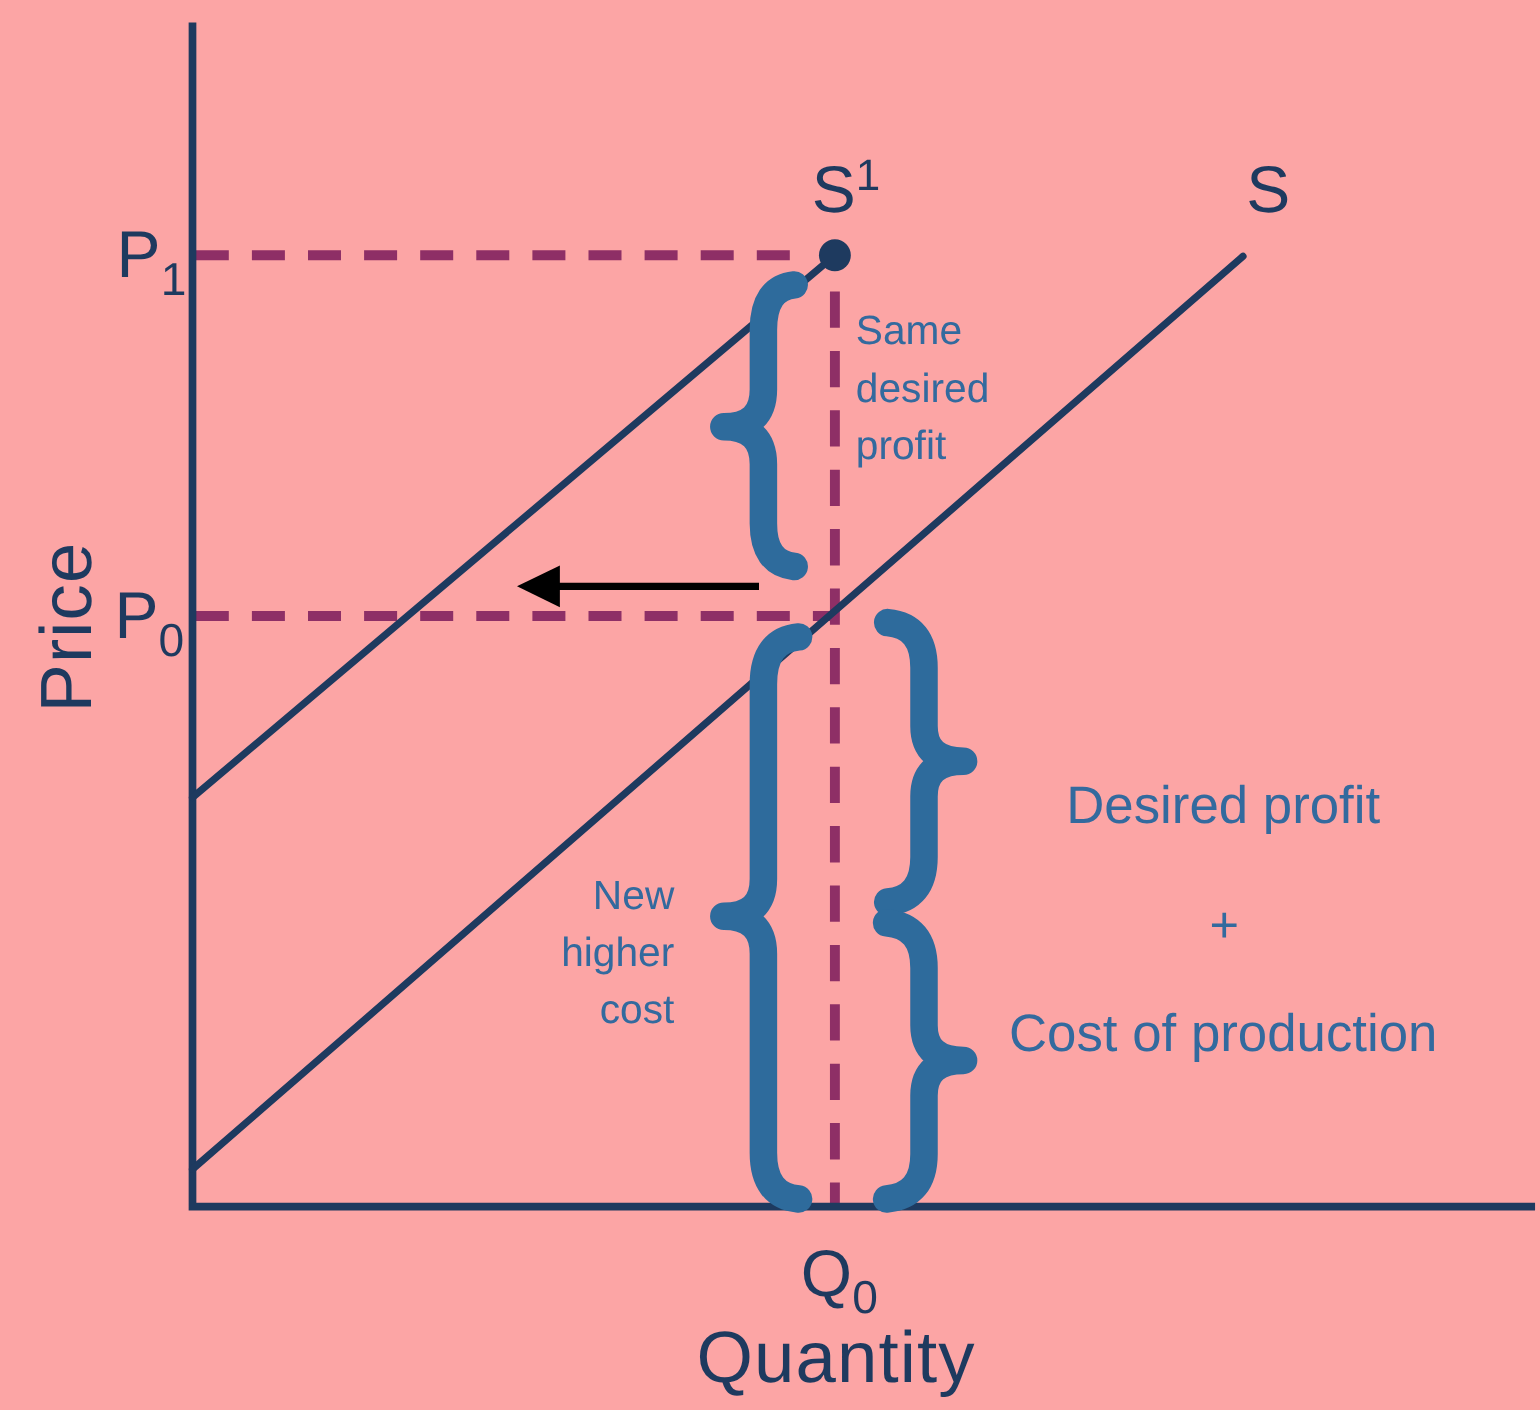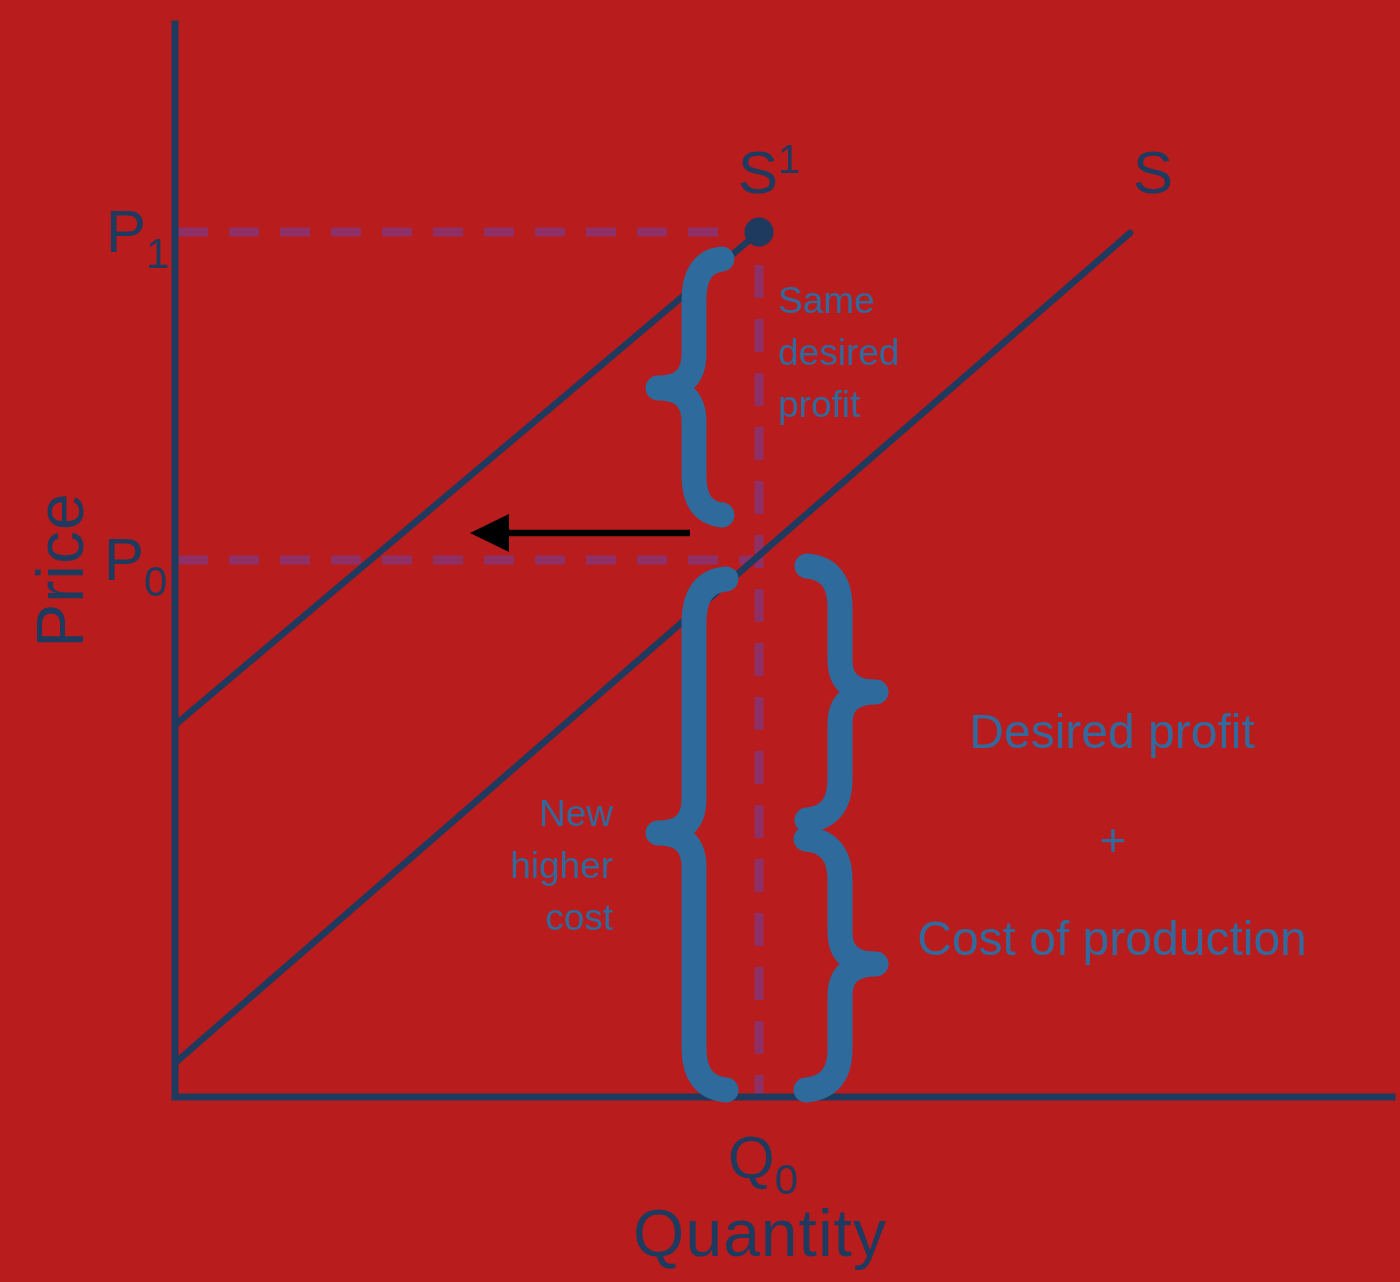--- a/index.html
+++ b/index.html
@@ -1,18 +1,18 @@
 <!DOCTYPE html>
 <html><head>
 <meta charset="utf-8">
 <style>
   html, body { margin: 0; padding: 0; background: #ffffff; }
   .page {
     width: 1400px; height: 1282px;
-    background: #b91c1c;
+    background: #fca5a5;
     font-family: "Liberation Sans", sans-serif;
   }
   svg { display: block; }
 
   
   .axis        { stroke: #1e3a5f; stroke-width: 7; fill: none; stroke-linecap: square; stroke-linejoin: miter; }
   .curve       { stroke: #1e3a5f; stroke-width: 6.5; fill: none; stroke-linecap: round; }
   .dot         { fill: #1e3a5f; }
   .dash        { stroke: #8e2f66; stroke-width: 9; fill: none; }
   .dash-h      { stroke-dasharray: 30 21; }

